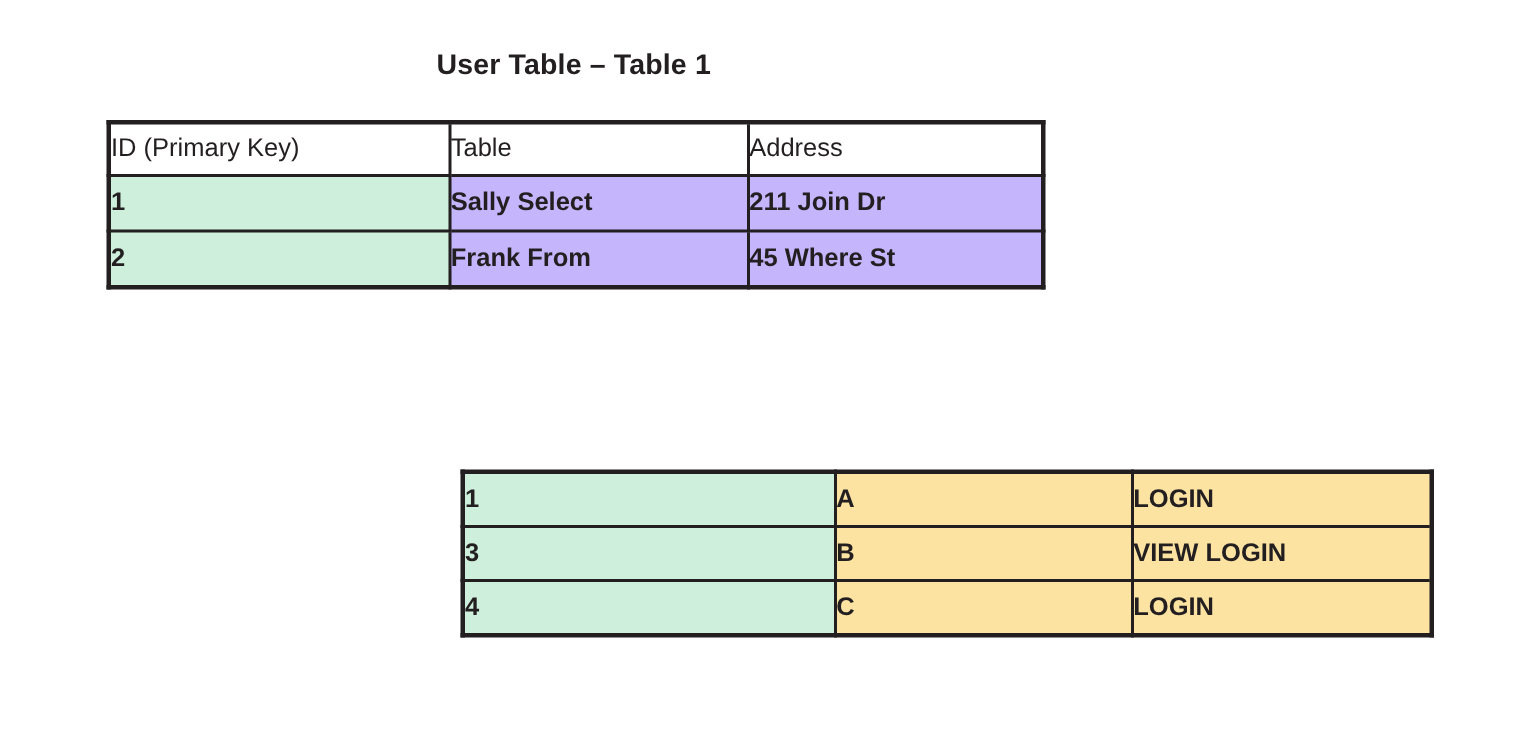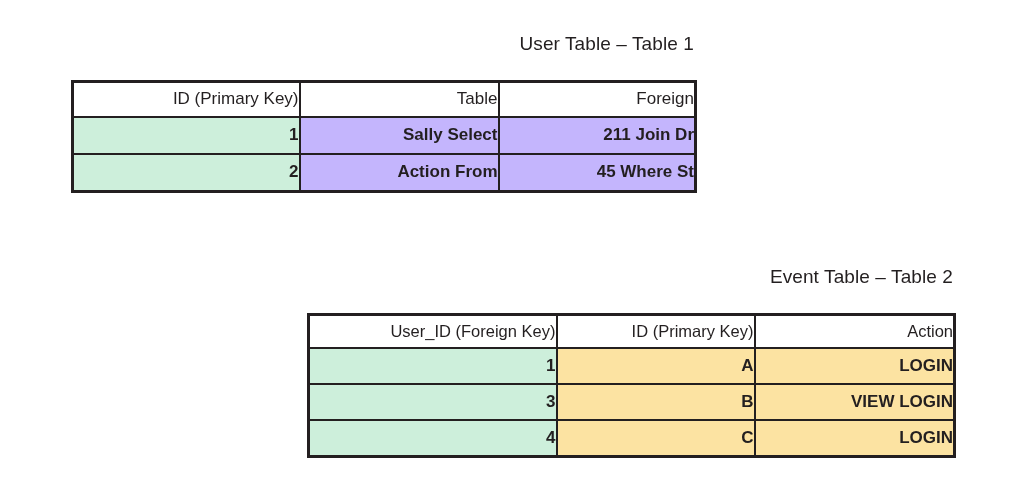--- a/index.html
+++ b/index.html
@@ -20,25 +20,25 @@
   .canvas {
     position: absolute;
     inset: 0;
     background: #ffffff;
   }
 
   
   .table-title {
     position: absolute;
     font-size: 19px;
-    font-weight: normal;
+    font-weight: bold;
     letter-spacing: 0.1px;
     color: #231f20;
     white-space: nowrap;
-    text-align: right;
+    text-align: center;
   }
   #title-user {
     left: 71px;
     width: 623px;
     top: 33px;
   }
   #title-event {
     left: 307px;
     width: 646px;
     top: 266px;
@@ -47,21 +47,21 @@
   
   .db-table {
     position: absolute;
     border-collapse: collapse;
     border: 3px solid #231f20;
     background: #ffffff;
     table-layout: fixed;
   }
   .db-table td {
     border: 2px solid #231f20;
-    text-align: right;
+    text-align: left;
     vertical-align: middle;
     font-size: 17px;
     font-weight: bold;
     color: #231f20;
     padding: 0;
     line-height: 1.1;
     white-space: nowrap;
   }
   .db-table tr.header-row td {
     background: #ffffff;
@@ -110,49 +110,43 @@
   <table class="db-table" id="table-user">
     <colgroup>
       <col class="c1">
         <col class="c2">
         <col class="c3">
     </colgroup>
     <tbody>
       <tr class="header-row">
         <td class="fill-white">ID (Primary Key)</td>
         <td class="fill-white">Table</td>
-        <td class="fill-white">Foreign</td>
+        <td class="fill-white">Address</td>
       </tr>
       <tr class="data-row">
         <td class="fill-green">1</td>
         <td class="fill-blue">Sally Select</td>
         <td class="fill-blue">211 Join Dr</td>
       </tr>
       <tr class="data-row">
         <td class="fill-green">2</td>
-        <td class="fill-blue">Action From</td>
+        <td class="fill-blue">Frank From</td>
         <td class="fill-blue">45 Where St</td>
       </tr>
     </tbody>
   </table>
 
-  <div class="table-title" id="title-event">Event Table – Table 2</div>
 
   <table class="db-table" id="table-event">
     <colgroup>
       <col class="c1">
         <col class="c2">
         <col class="c3">
     </colgroup>
     <tbody>
-      <tr class="header-row">
-        <td class="fill-white">User_ID (Foreign Key)</td>
-        <td class="fill-white">ID (Primary Key)</td>
-        <td class="fill-white">Action</td>
-      </tr>
       <tr class="data-row">
         <td class="fill-green">1</td>
         <td class="fill-yellow">A</td>
         <td class="fill-yellow">LOGIN</td>
       </tr>
       <tr class="data-row">
         <td class="fill-green">3</td>
         <td class="fill-yellow">B</td>
         <td class="fill-yellow">VIEW LOGIN</td>
       </tr>

